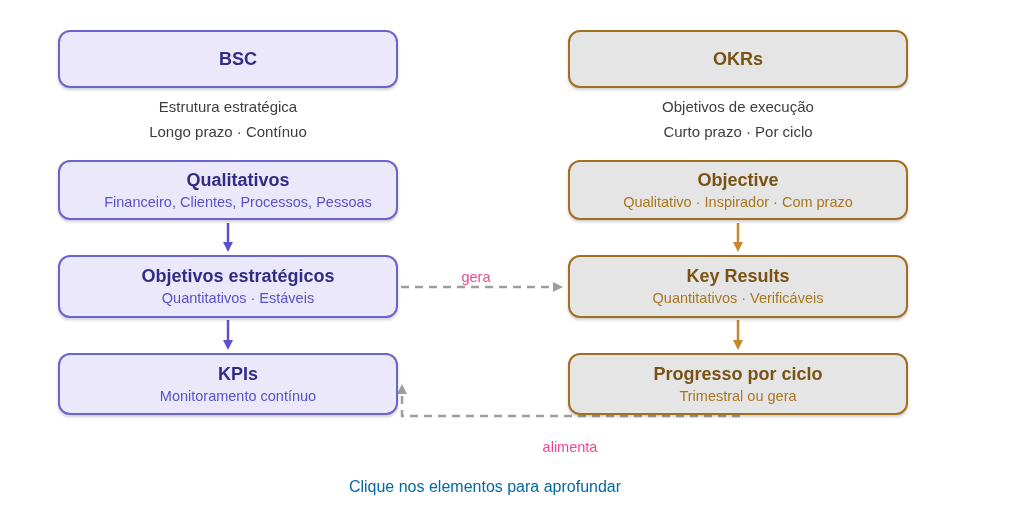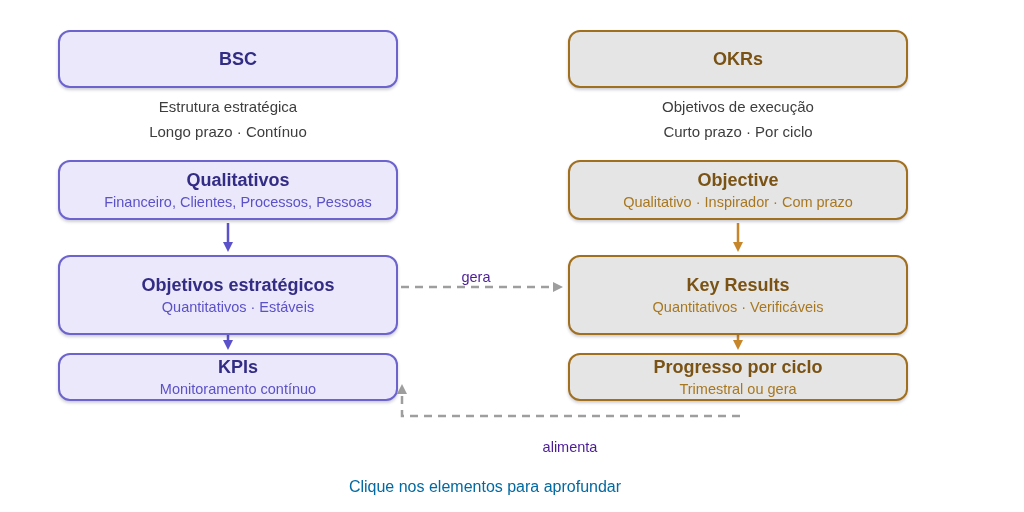--- a/index.html
+++ b/index.html
@@ -19,28 +19,28 @@
   .box .title{font-weight:bold;font-size:18px;line-height:22px;}
   .purple .title{color:#332C85;}
   .orange .title{color:#7A5314;}
   .box .subtitle{font-size:14.5px;line-height:19px;margin-top:2px;}
   .purple .subtitle{color:#5B51C8;}
   .orange .subtitle{color:#A87820;}
   .col-left{left:58px;}
   .col-right{left:568px;}
   .row-hdr{top:30px;height:58px;}
   .row-2{top:160px;height:60px;}
-  .row-3{top:255px;height:80px;}
-  .row-4{top:353px;height:48px;}
+  .row-3{top:255px;height:63px;}
+  .row-4{top:353px;height:62px;}
   .caption{
     position:absolute;width:340px;top:94px;text-align:center;
     font-size:15px;line-height:25px;color:#3D3D3D;z-index:2;
   }
   .edge-label{
-    position:absolute;font-size:14.5px;color:#4c1d95;text-align:center;z-index:2;
+    position:absolute;font-size:14.5px;color:#ec4899;text-align:center;z-index:2;
   }
   .edge-label.gera{left:446px;top:269px;width:60px;}
   .edge-label.alimenta{left:520px;top:439px;width:100px;}
   .hint{
     position:absolute;left:285px;top:478px;width:400px;text-align:center;
     font-size:16px;color:#0369a1;z-index:2;
   }
 </style>
 </head>
 <body>

